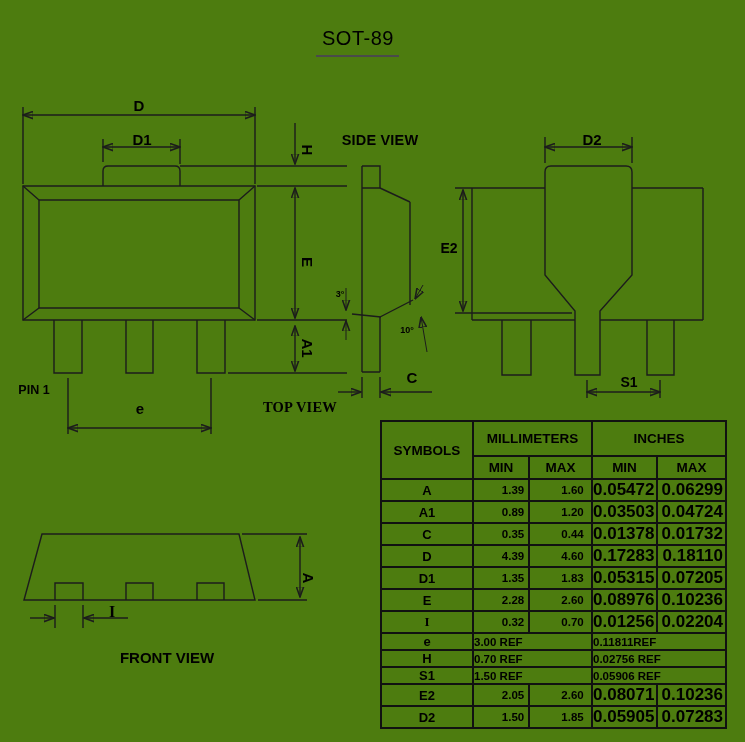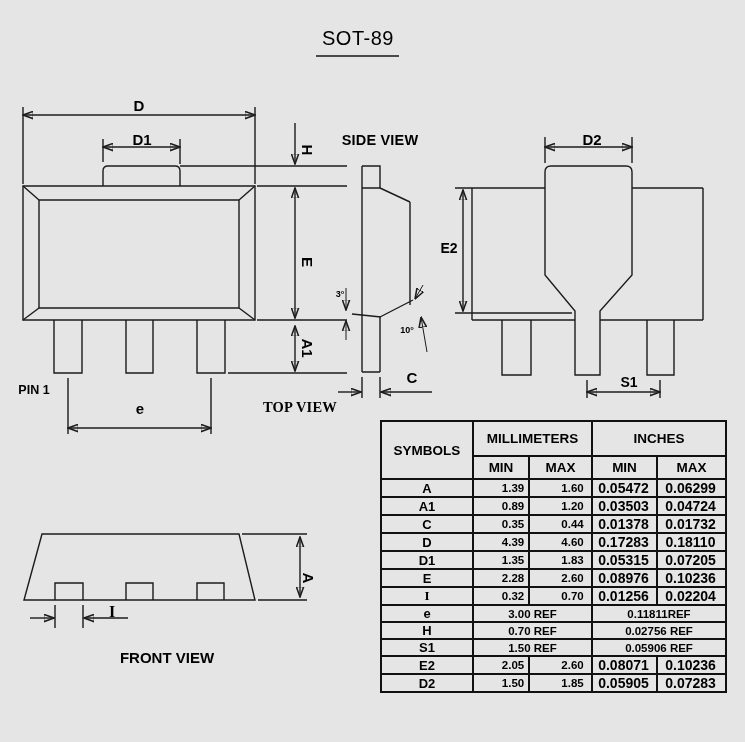--- a/index.html
+++ b/index.html
@@ -1,16 +1,16 @@
 <!DOCTYPE html>
 <html><head>
 <meta charset="utf-8">
 <style>
   html,body{margin:0;padding:0;background:#fff;}
-  #canvas{position:relative;width:745px;height:742px;background:#e5e5e5;overflow:hidden;
+  #canvas{position:relative;width:745px;height:742px;background:#4d7c0f;overflow:hidden;
           font-family:"Liberation Sans",sans-serif;color:#000;}
   svg{position:absolute;left:0;top:0;}
   .art path,.art line{stroke:#1c1c1c;stroke-width:1.4;fill:none;}
   .art .thin{stroke-width:1;}
   .lbl{position:absolute;display:flex;align-items:center;justify-content:center;
        font-weight:bold;font-size:15px;white-space:nowrap;line-height:1;}
   .vt{font-size:14.5px;letter-spacing:.2px;}
   .fs12{font-size:12.5px;margin-top:32px;}
   .fs14{font-size:14px;}
   .fs9{font-size:9px;}
@@ -21,22 +21,22 @@
   .title-underline{position:absolute;left:316px;top:55px;width:83px;height:2px;background:#4a4a4a;}
   .dim-table{position:absolute;left:380px;top:420px;width:345px;border-collapse:collapse;
              table-layout:fixed;font-weight:bold;}
   .dim-table th,.dim-table td{border:2px solid #111;padding:0;overflow:hidden;}
   .dim-table thead th{font-size:13.5px;text-align:center;}
   .dim-table .hr1{height:35px;}
   .dim-table .hr2{height:23px;}
   .dim-table tbody tr{height:16px;}
   .dim-table .sym{font-size:13px;text-align:center;}
   .dim-table .mm{font-size:11.5px;text-align:center;padding-left:24px;}
-  .dim-table .in{font-size:14px;text-align:center;padding-right:2px;}
-  .dim-table .ref{font-size:11.5px;text-align:center;}
+  .dim-table .in{font-size:17px;text-align:right;padding-right:2px;}
+  .dim-table .ref{font-size:11.5px;}
 </style>
 </head>
 <body>
 
 <div id="canvas">
 
   <svg class="art" width="745" height="742" viewBox="0 0 745 742">
     <defs>
       <marker id="arr" viewBox="0 0 10 8" refX="9.5" refY="4" markerWidth="11" markerHeight="9" orient="auto-start-reverse" markerUnits="userSpaceOnUse">
         <path d="M0,0.6 L9.5,4 L0,7.4 Z" fill="#1c1c1c" stroke="none"></path>

